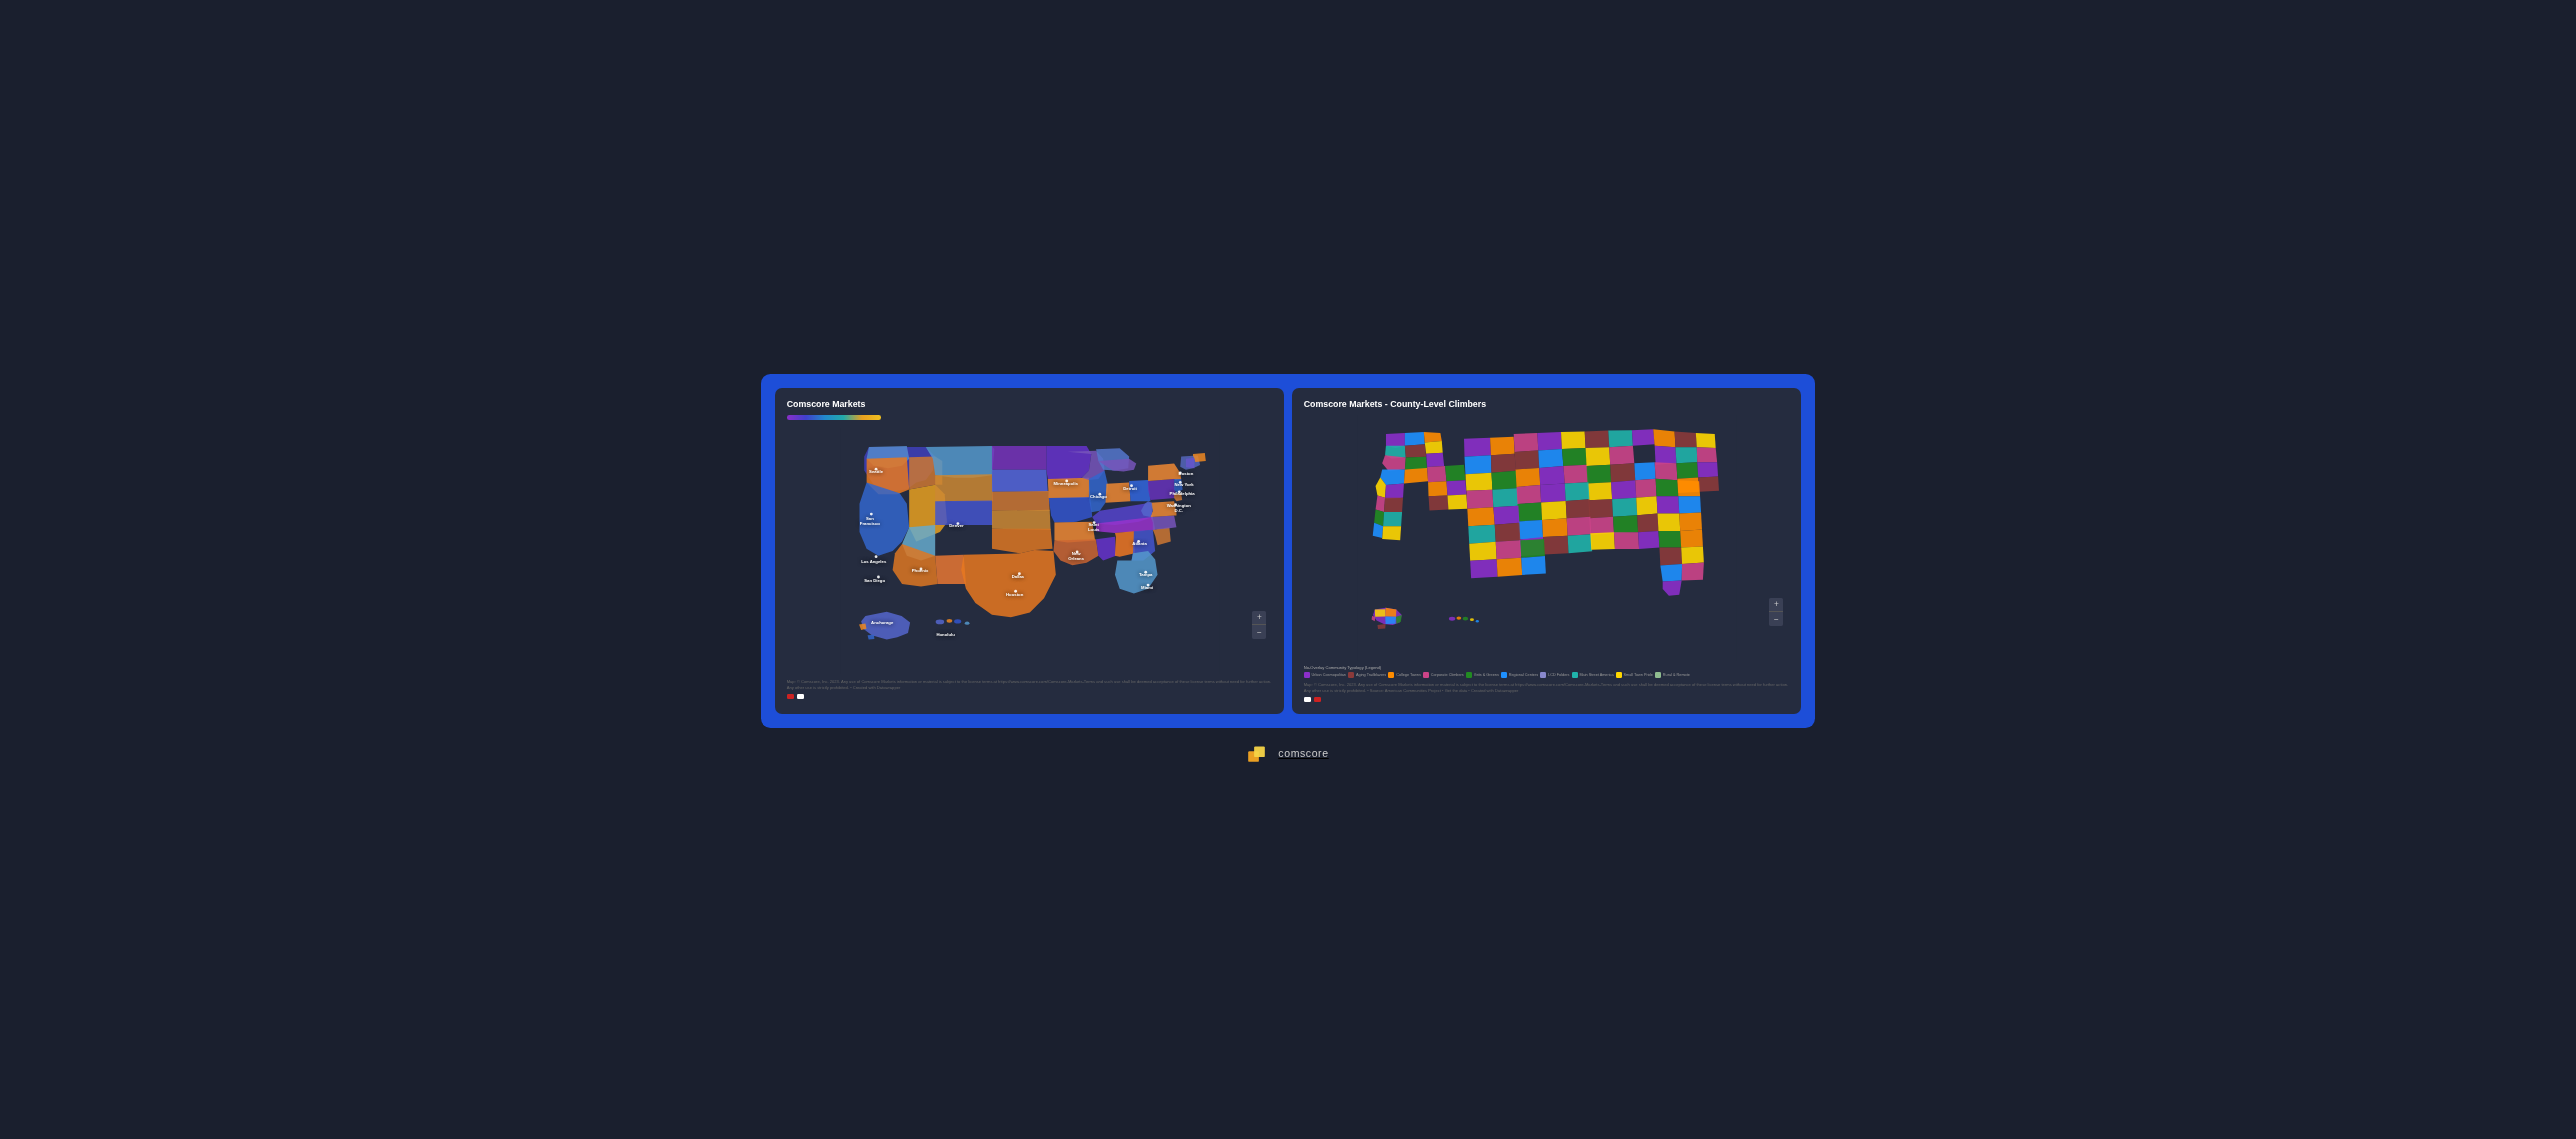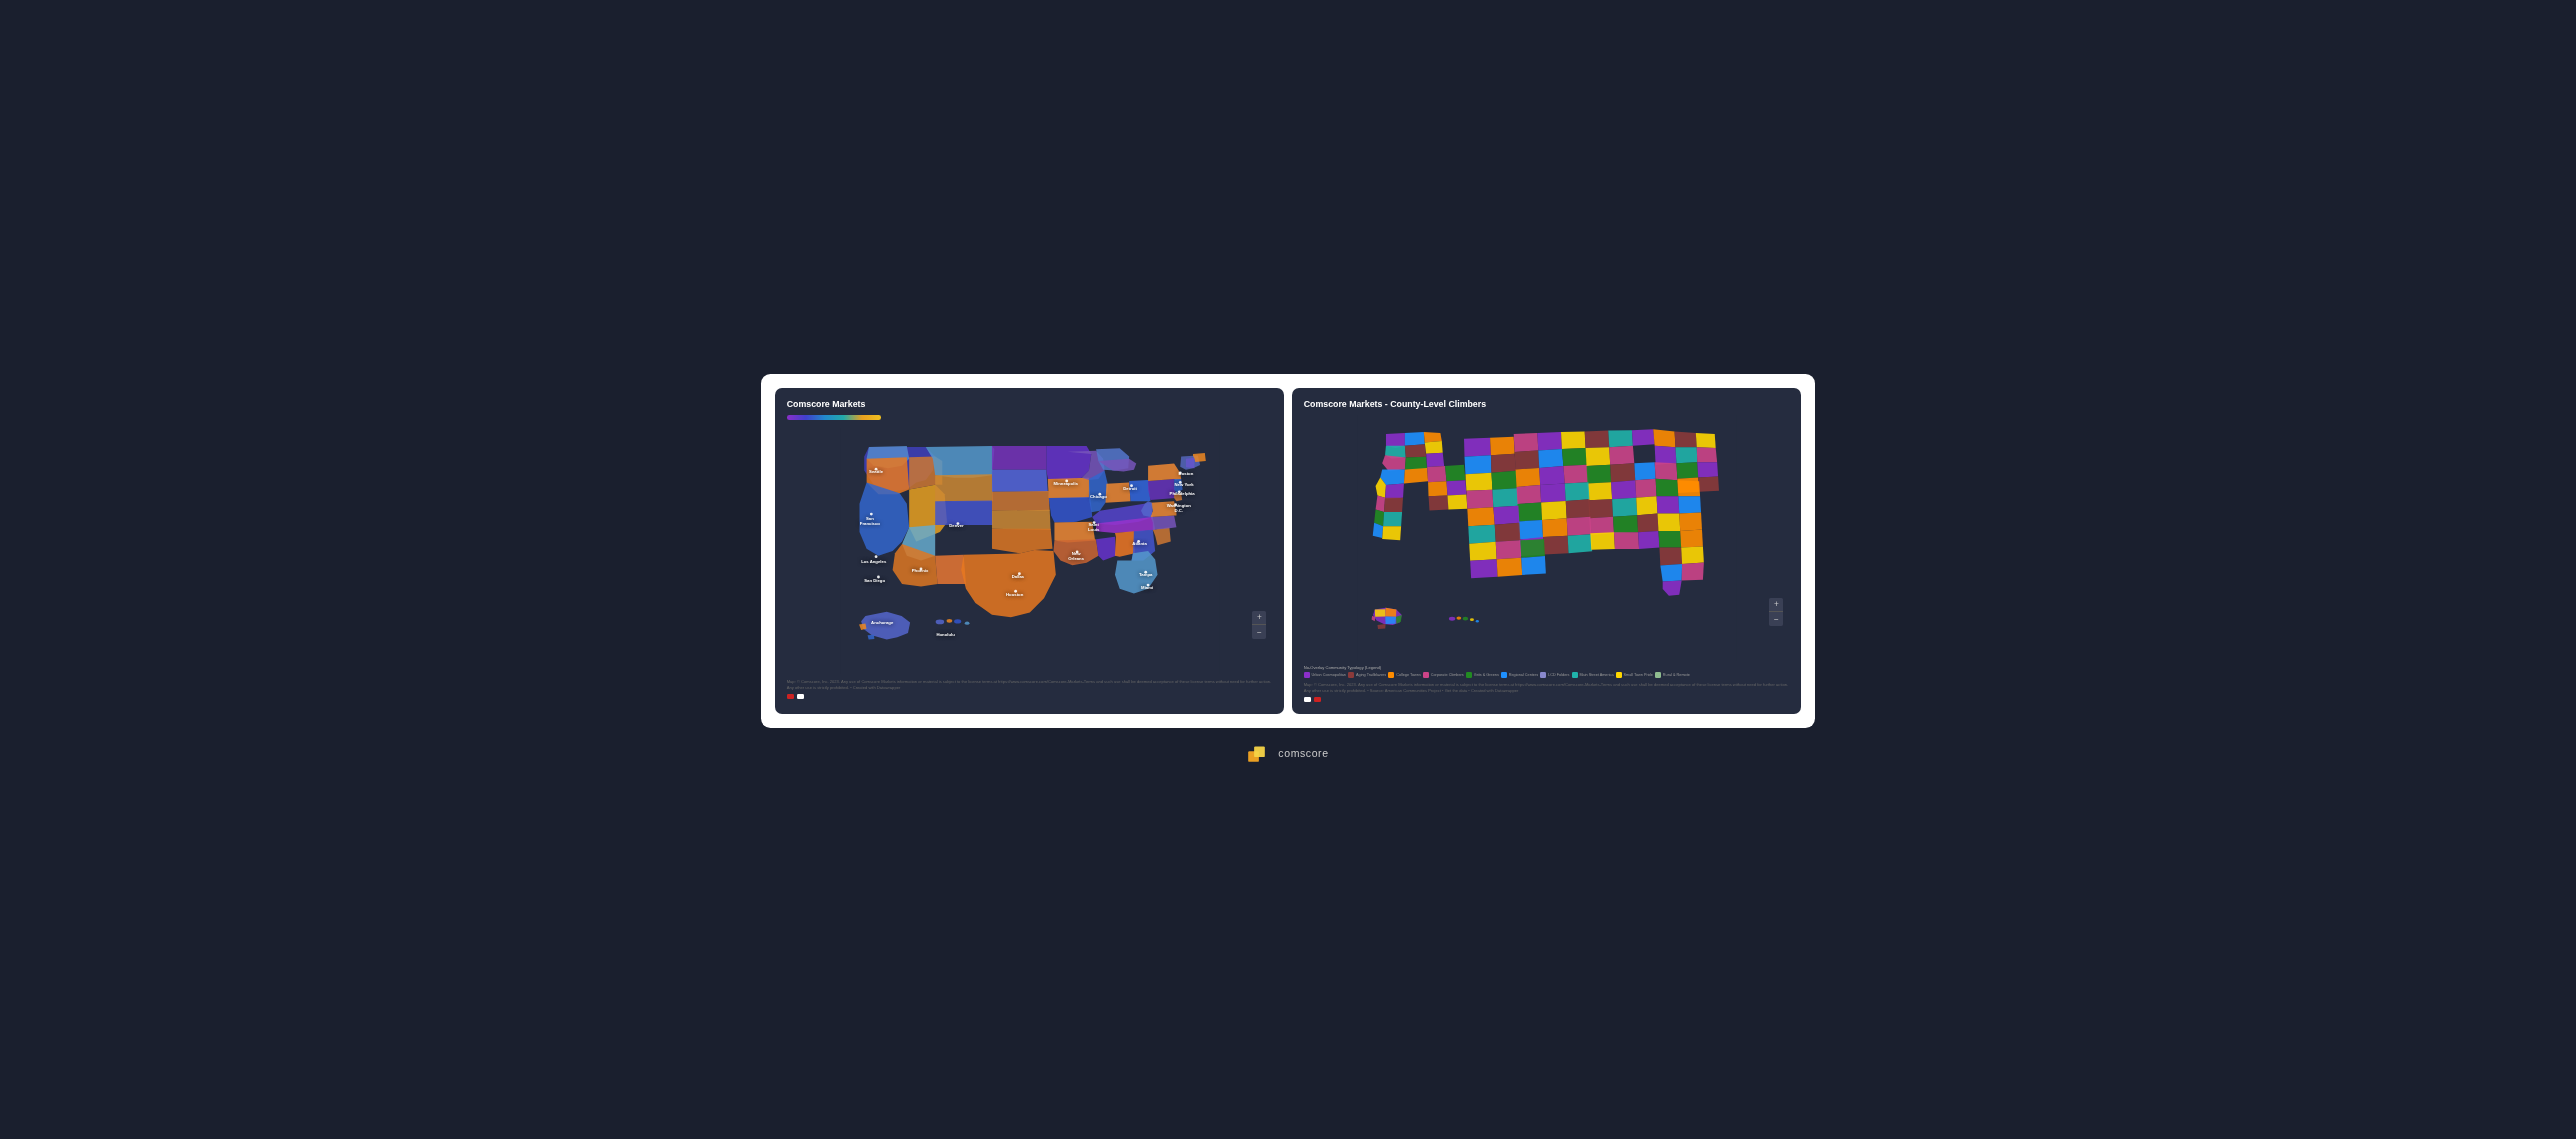--- a/index.html
+++ b/index.html
@@ -7,21 +7,21 @@
       background: #1a1f2e;
       display: flex;
       flex-direction: column;
       align-items: center;
       justify-content: center;
       min-height: 100vh;
       font-family: Arial, sans-serif;
       padding: 11.7px;
     }
     .main-container {
-      background: #ffffff;
+      background: #1d4ed8;
       border-radius: 9.4px;
       padding: 14px;
       display: flex;
       gap: 8px;
       width: 98%;
       max-width: 1054px;
     }
     .panel {
       background: #252c3f;
       border-radius: 7px;
@@ -118,20 +118,21 @@
       justify-content: center;
       align-items: center;
       gap: 5.9px;
       margin-top: 10.5px;
       padding: 5.9px 0 2.3px;
     }
     .comscore-logo {
       display: flex;
       align-items: center;
       gap: 12px;
+      text-decoration: underline;
     }
     .comscore-text {
       color: #cccccc;
       font-size: 10.5px;
       letter-spacing: 0.6px;
     }
 
     
     .us-map-container {
       position: relative;

